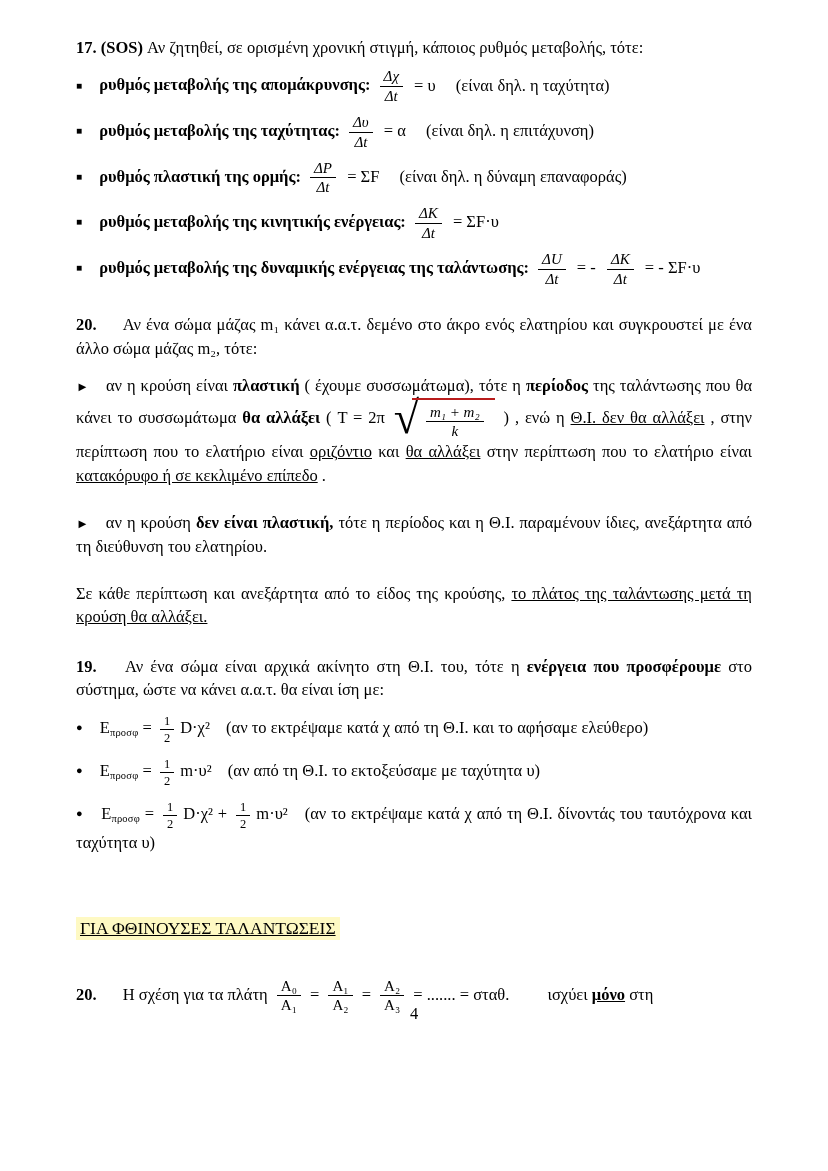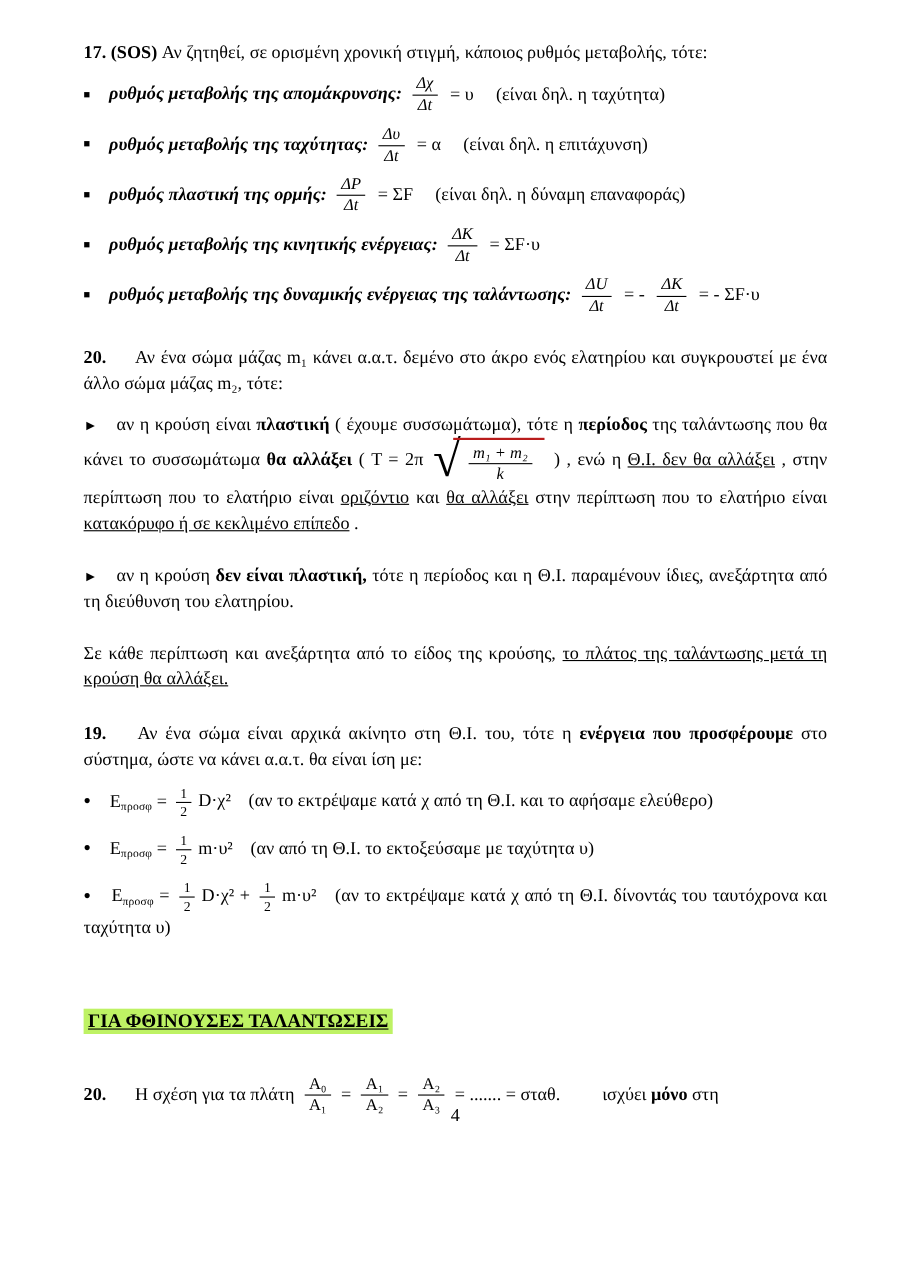--- a/index.html
+++ b/index.html
@@ -4,23 +4,23 @@
 <style>
   * { margin:0; padding:0; box-sizing:border-box; }
   html,body { background:#ffffff; }
   body {
     width:828px; height:1171px; overflow:hidden;
     color:#000; font-family:"Liberation Serif", serif; font-size:16.5px;
   }
   .page { position:relative; width:828px; height:1050px; padding:36px 76px 0 76px; }
   .para { text-align:justify; line-height:1.42; }
   .b  { font-weight:bold; }
-  .bi { font-weight:bold; font-style:italic; }
+  .bi { font-weight:bold; }
   .u  { text-decoration:underline; }
-  .bu { font-weight:bold; }
+  .bu { font-weight:bold; text-decoration:underline; }
   .numgap { margin-right:22px; }
 
   
   .frac { display:inline-flex; flex-direction:column; align-items:center;
           vertical-align:middle; line-height:1.12; font-size:15px; margin:0 5px;text-align:center; }
   .frac.it { font-style:italic; }
   .frac .fnum { padding:0 4px 1px; border-bottom:1.3px solid #000; white-space:nowrap; }
   .frac .fden { padding-top:1px; white-space:nowrap; }
   .frac.half { font-size:12.5px; margin:0 4px; }
 
@@ -45,21 +45,21 @@
 
   .mt14 { margin-top:14px; }
   .mt24 { margin-top:24px; }
   .mt26 { margin-top:26px; }
 
   .row19 { margin-top:12px; line-height:1.45; }
   .row19 .note { margin-left:12px; }
   .row19 .expr { margin-left:2px; }
 
   .banner-wrap { margin-top:62px; }
-  .banner { display:inline-block; background:#bef264; font-weight:bold;
+  .banner { display:inline-block; background:#fef9c3; font-weight:normal;
             text-decoration:underline; font-size:17.5px; padding:1px 4px; }
 
   .row20 { margin-top:38px; white-space:nowrap; line-height:1.3; }
   .row20 .gap { margin-left:34px; }
   .p20 { margin-top:8px; }
 
   .pagenum { position:absolute; left:0; right:0; bottom:26px; text-align:center; }
 </style>
 </head>
 <body>

